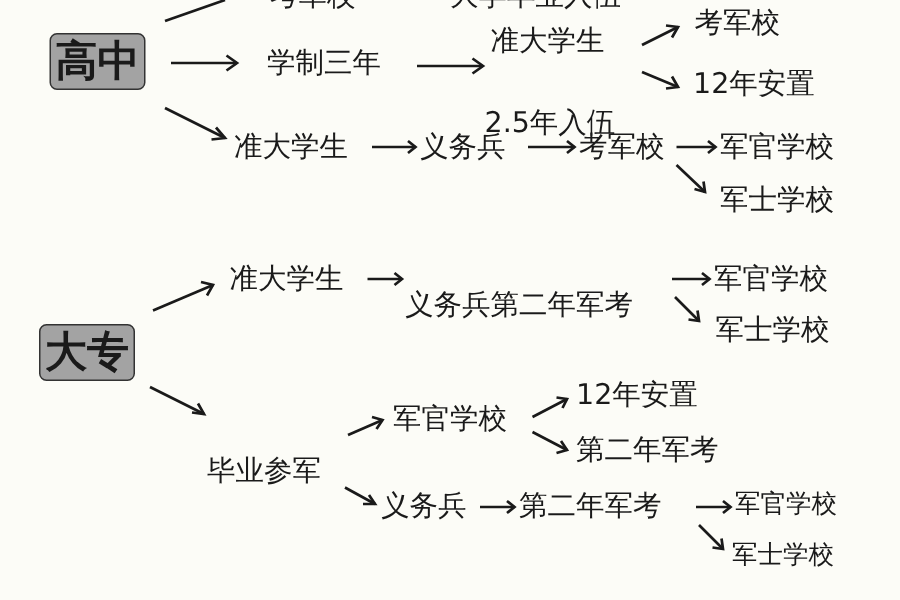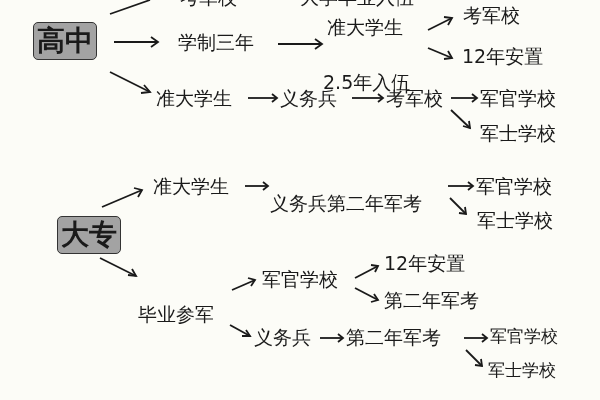--- a/index.html
+++ b/index.html
@@ -87,21 +87,21 @@
 <div class="t" style="left:323px;top:44px;margin-top:29px;">2.5年入伍</div>
 <div class="t" style="left:463px;top:6px;">考军校</div>
 <div class="t" style="left:462px;top:47px;">12年安置</div>
 
 <div class="t" style="left:156px;top:89px;font-family:Liberation Serif, serif;">准大学生</div>
 <div class="t" style="left:280px;top:89px;">义务兵</div>
 <div class="t" style="left:386px;top:89px;">考军校</div>
 <div class="t" style="left:480px;top:89px;">军官学校</div>
 <div class="t" style="left:480px;top:124px;">军士学校</div>
 
-<div class="box" style="left:26px;top:216px;margin-left:31px;">大专</div>
+<div class="box" style="left:26px;top:216px;">大专</div>
 
 <div class="t" style="left:153px;top:177px;">准大学生</div>
 <div class="t" style="left:270px;top:177px;margin-top:17px;">义务兵第二年军考</div>
 <div class="t" style="left:476px;top:177px;">军官学校</div>
 <div class="t" style="left:477px;top:211px;">军士学校</div>
 
 <div class="t" style="left:138px;top:305px;">毕业参军</div>
 <div class="t" style="left:262px;top:270px;">军官学校</div>
 <div class="t" style="left:384px;top:254px;">12年安置</div>
 <div class="t" style="left:384px;top:291px;">第二年军考</div>

